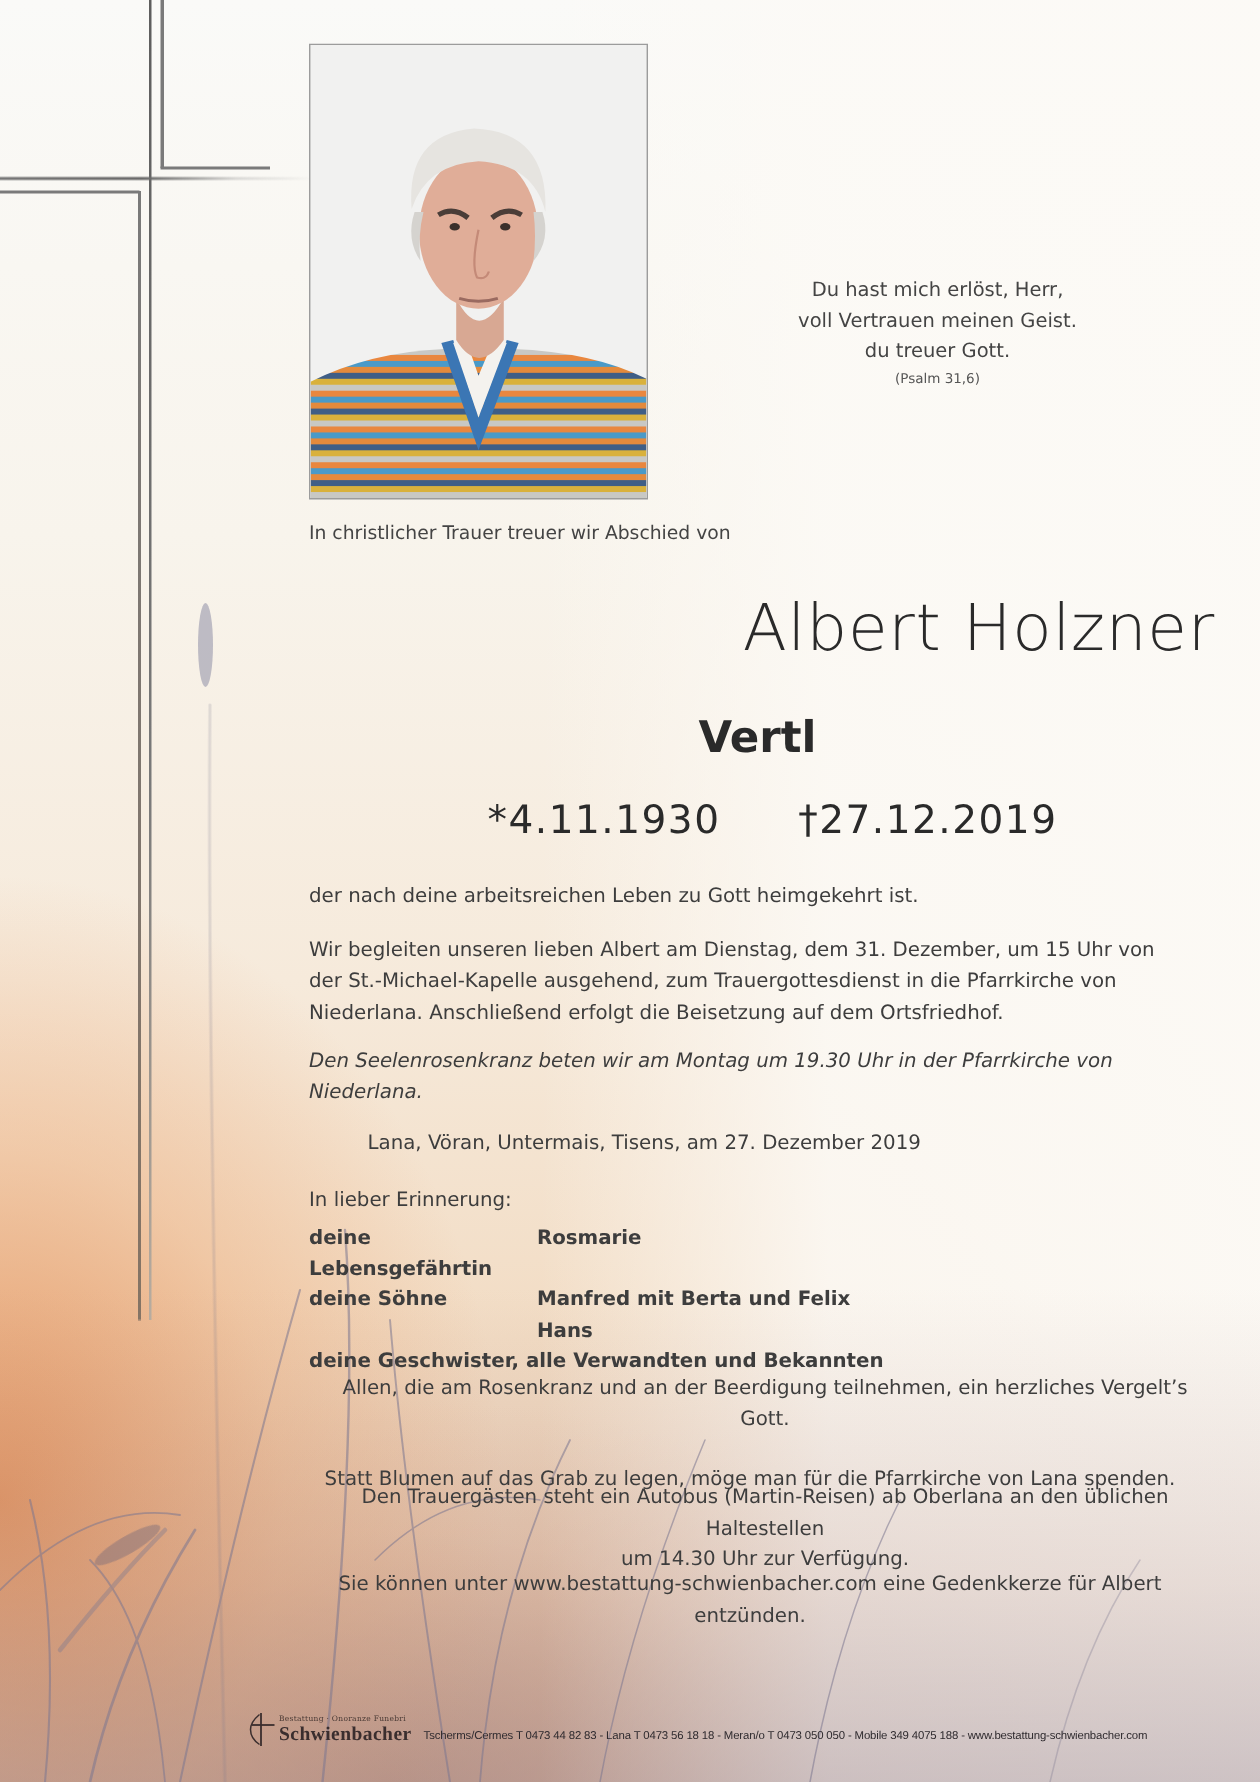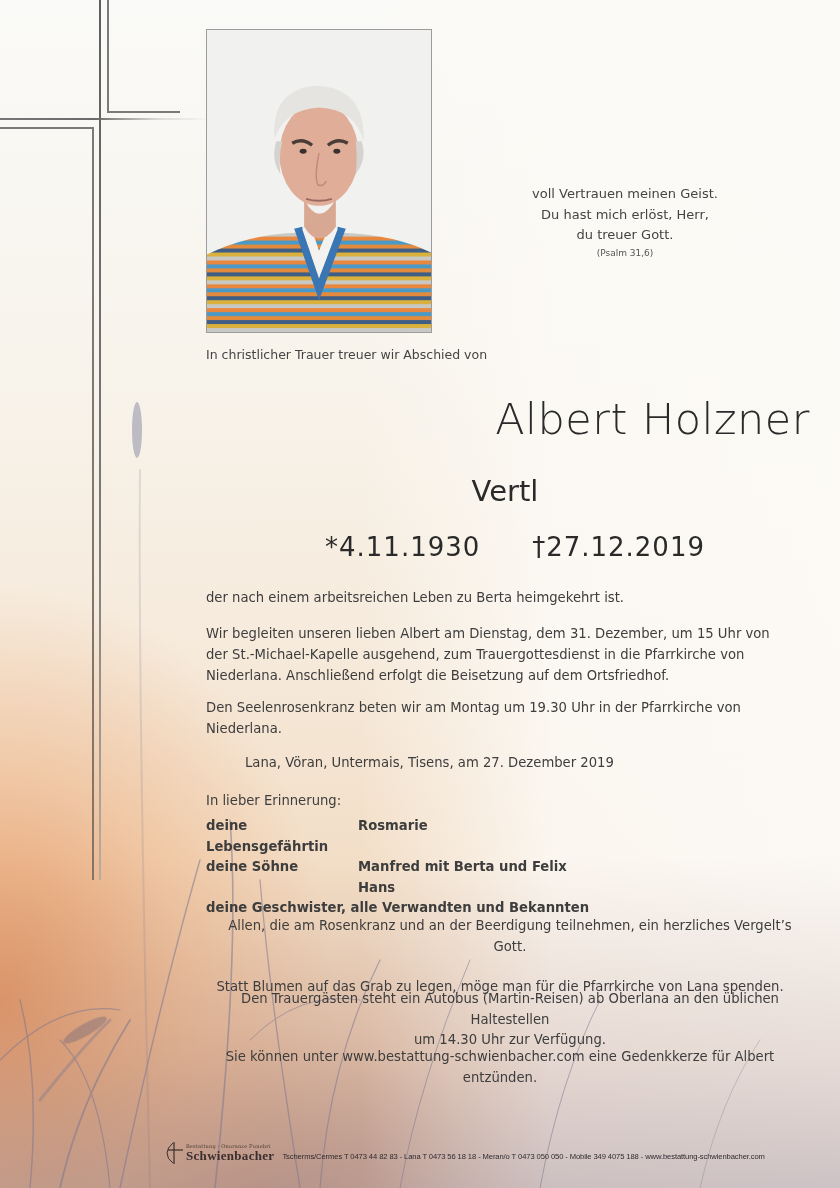--- a/index.html
+++ b/index.html
@@ -50,32 +50,32 @@
   }
   .quote .src { font-size: 9px; line-height: 14px; color: #555; }
 
   .intro { position: absolute; left: 206px; top: 347px; font-size: 12.5px; color: #444; }
   .name {
     position: absolute; left: 200px; top: 394px; width: 610px; text-align: right;
     font-size: 43px; font-weight: 300; color: #2a2a2a; letter-spacing: 0.5px;
   }
   .nickname {
     position: absolute; left: 200px; top: 474px; width: 610px; text-align: center;
-    font-size: 29px; color: #2a2a2a;
+    font-size: 29px; color: #2a2a2a; font-weight: bold;
   }
   .dates {
     position: absolute; left: 325px; top: 532px; width: 380px;
     font-size: 26px; color: #2a2a2a; letter-spacing: 1px;
     display: flex; justify-content: space-between;
   }
 
   .body-text { position: absolute; left: 206px; width: 580px; font-size: 13.2px; line-height: 21px; color: #3d3d3d; }
   .p1 { top: 587px; }
   .p2 { top: 623px; }
-  .p3 { top: 697px; }
+  .p3 { top: 697px; font-style: italic; }
   .p4 { top: 752px; margin-left: 39px; }
   .p5 { top: 790px; }
 
   .family { position: absolute; left: 206px; top: 816px; font-size: 13.2px; line-height: 20.5px; color: #3d3d3d; font-weight: bold; }
   .family .row { display: flex; }
   .family .rel { width: 152px; }
   .family .full { }
 
   .center-text { position: absolute; left: 200px; width: 600px; text-align: center; font-size: 13.2px; line-height: 20.5px; color: #3d3d3d; }
   .c1 { top: 916px; left: 210px; width: 600px; }
@@ -153,35 +153,35 @@
     <path d="M86 114 Q96 108 106 116" stroke="#4a3d38" stroke-width="3.5" fill="none"></path>
     <path d="M122 116 Q132 108 142 114" stroke="#4a3d38" stroke-width="3.5" fill="none"></path>
     <ellipse cx="97" cy="122" rx="3.5" ry="2.5" fill="#3a302c"></ellipse>
     <ellipse cx="131" cy="122" rx="3.5" ry="2.5" fill="#3a302c"></ellipse>
     <path d="M113 124 Q108 148 112 156 Q118 158 120 152" stroke="#c48a78" stroke-width="1.5" fill="none"></path>
     <path d="M100 170 Q113 174 126 170" stroke="#9a6a60" stroke-width="2" fill="none"></path>
   </svg>
 </div>
 
 <div class="quote">
+  <div>Du hast mich erlöst, Herr,</div>
   <div>voll Vertrauen meinen Geist.</div>
-  <div>Du hast mich erlöst, Herr,</div>
   <div>du treuer Gott.</div>
   <div class="src">(Psalm 31,6)</div>
 </div>
 
 <div class="intro">In christlicher Trauer treuer wir Abschied von</div>
 <div class="name">Albert Holzner</div>
 <div class="nickname">Vertl</div>
 <div class="dates">
   <span>*4.11.1930</span>
   <span>†27.12.2019</span>
 </div>
 
-<div class="body-text p1">der nach einem arbeitsreichen Leben zu Berta heimgekehrt ist.</div>
+<div class="body-text p1">der nach deine arbeitsreichen Leben zu Gott heimgekehrt ist.</div>
 <div class="body-text p2">Wir begleiten unseren lieben Albert am Dienstag, dem 31. Dezember, um 15 Uhr von der St.-Michael-Kapelle ausgehend, zum Trauergottesdienst in die Pfarrkirche von Niederlana. Anschließend erfolgt die Beisetzung auf dem Ortsfriedhof.</div>
 <div class="body-text p3">Den Seelenrosenkranz beten wir am Montag um 19.30 Uhr in der Pfarrkirche von Niederlana.</div>
 <div class="body-text p4">Lana, Vöran, Untermais, Tisens, am 27. Dezember 2019</div>
 <div class="body-text p5">In lieber Erinnerung:</div>
 
 <div class="family">
   <div class="row">
     <span class="rel">deine Lebensgefährtin</span>
     <span>Rosmarie</span>
   </div>

